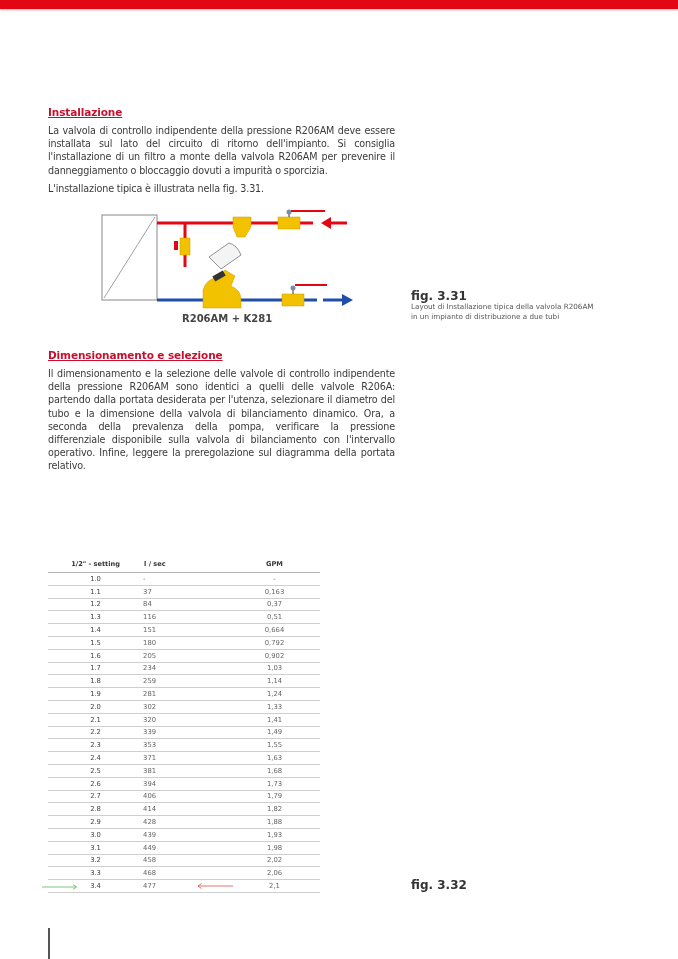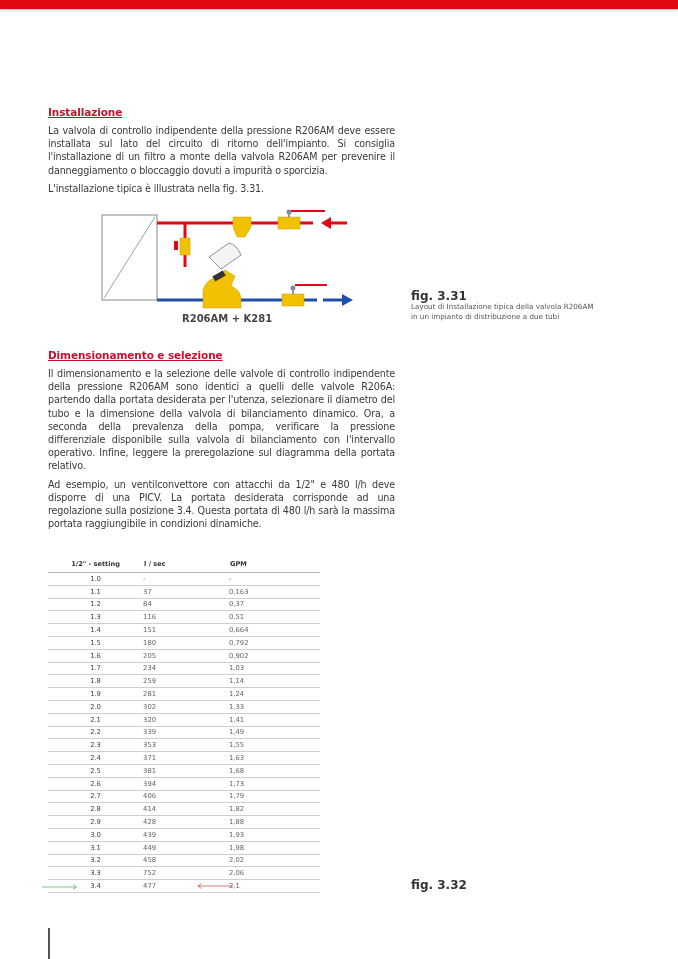--- a/index.html
+++ b/index.html
@@ -13,21 +13,21 @@
   .para p { margin:0 0 5px 0; }
   .fig-label { position:absolute; font-size:12px; font-weight:bold; color:#333; }
   .fig-caption { position:absolute; font-size:7.2px; line-height:9.6px; color:#555; }
   .diagram { position:absolute; left:95px; top:205px; width:265px; height:120px; }
   .tbl { position:absolute; left:48px; top:556px; width:272px; border-collapse:collapse; font-size:6.8px; color:#666; }
   .tbl th { font-weight:bold; color:#333; height:14px; border-bottom:1.5px solid #b5b5b5; font-size:6.6px; }
   .tbl td { height:11.8px; padding:0; border-bottom:1px solid #cfcfcf; text-align:center; }
   .tbl td.c1 { color:#444; }
   .tbl .c1 { width:95px; text-align:center; }
   .tbl .c2 { width:86px; text-align:left; }
-  .tbl .c3 { width:91px; text-align:left; }
+  .tbl .c3 { width:91px; text-align:center; }
   .tbl td { position:relative; }
   .green-arrow { position:absolute; left:-40px; top:4px; width:36px; height:6px; }
   .red-arrow { position:absolute; left:54px; top:3px; width:36px; height:6px; }
   .footer-bar { position:absolute; left:48px; top:928px; width:2px; height:31px; background:#555; }
   .footer-text { position:absolute; left:61px; top:961px; font-size:9.5px; font-weight:bold; color:#333; }
 </style>
 </head>
 <body>
 
 <div class="topbar"></div>
@@ -78,21 +78,20 @@
 
 <div class="fig-label" style="left:411px;top:289px;">fig. 3.31</div>
 <div class="fig-caption" style="left:411px;top:302px;">
   <div>Layout di Installazione tipica della valvola R206AM</div>
   <div>in un impianto di distribuzione a due tubi</div>
 </div>
 
 <div class="h2" style="top:349px;">Dimensionamento e selezione</div>
 <div class="para" style="top:367px;">
   <p>Il dimensionamento e la selezione delle valvole di controllo indipendente della pressione R206AM sono identici a quelli delle valvole R206A: partendo dalla portata desiderata per l'utenza, selezionare il diametro del tubo e la dimensione della valvola di bilanciamento dinamico. Ora, a seconda della prevalenza della pompa, verificare la pressione differenziale disponibile sulla valvola di bilanciamento con l'intervallo operativo. Infine, leggere la preregolazione sul diagramma della portata relativo.</p>
-  <p>Ad esempio, un ventilconvettore con attacchi da 1/2" e 480 l/h deve disporre di una PICV. La portata desiderata corrisponde ad una regolazione sulla posizione 3.4. Questa portata di 480 l/h sarà la massima portata raggiungibile in condizioni dinamiche.</p>
 </div>
 
 <table class="tbl">
   <thead>
     <tr>
       <th class="c1">1/2" - setting</th>
       <th class="c2">l / sec</th>
       <th class="c3">GPM</th>
     </tr>
   </thead>
@@ -207,21 +206,21 @@
         <td class="c2">449</td>
         <td class="c3">1,98</td>
       </tr>
     <tr>
         <td class="c1">3.2</td>
         <td class="c2">458</td>
         <td class="c3">2,02</td>
       </tr>
     <tr>
         <td class="c1">3.3</td>
-        <td class="c2">752</td>
+        <td class="c2">468</td>
         <td class="c3">2,06</td>
       </tr>
     <tr>
       <td class="c1">
         <svg class="green-arrow" style="left:-6px;" viewBox="0 0 36 6">
           <line x1="0" y1="3" x2="34" y2="3" stroke="#5cb85c" stroke-width="0.8"></line>
           <polyline points="31,0.5 34.5,3 31,5.5" fill="none" stroke="#5cb85c" stroke-width="0.8"></polyline>
         </svg>
         <span>3.4</span>
       </td>

